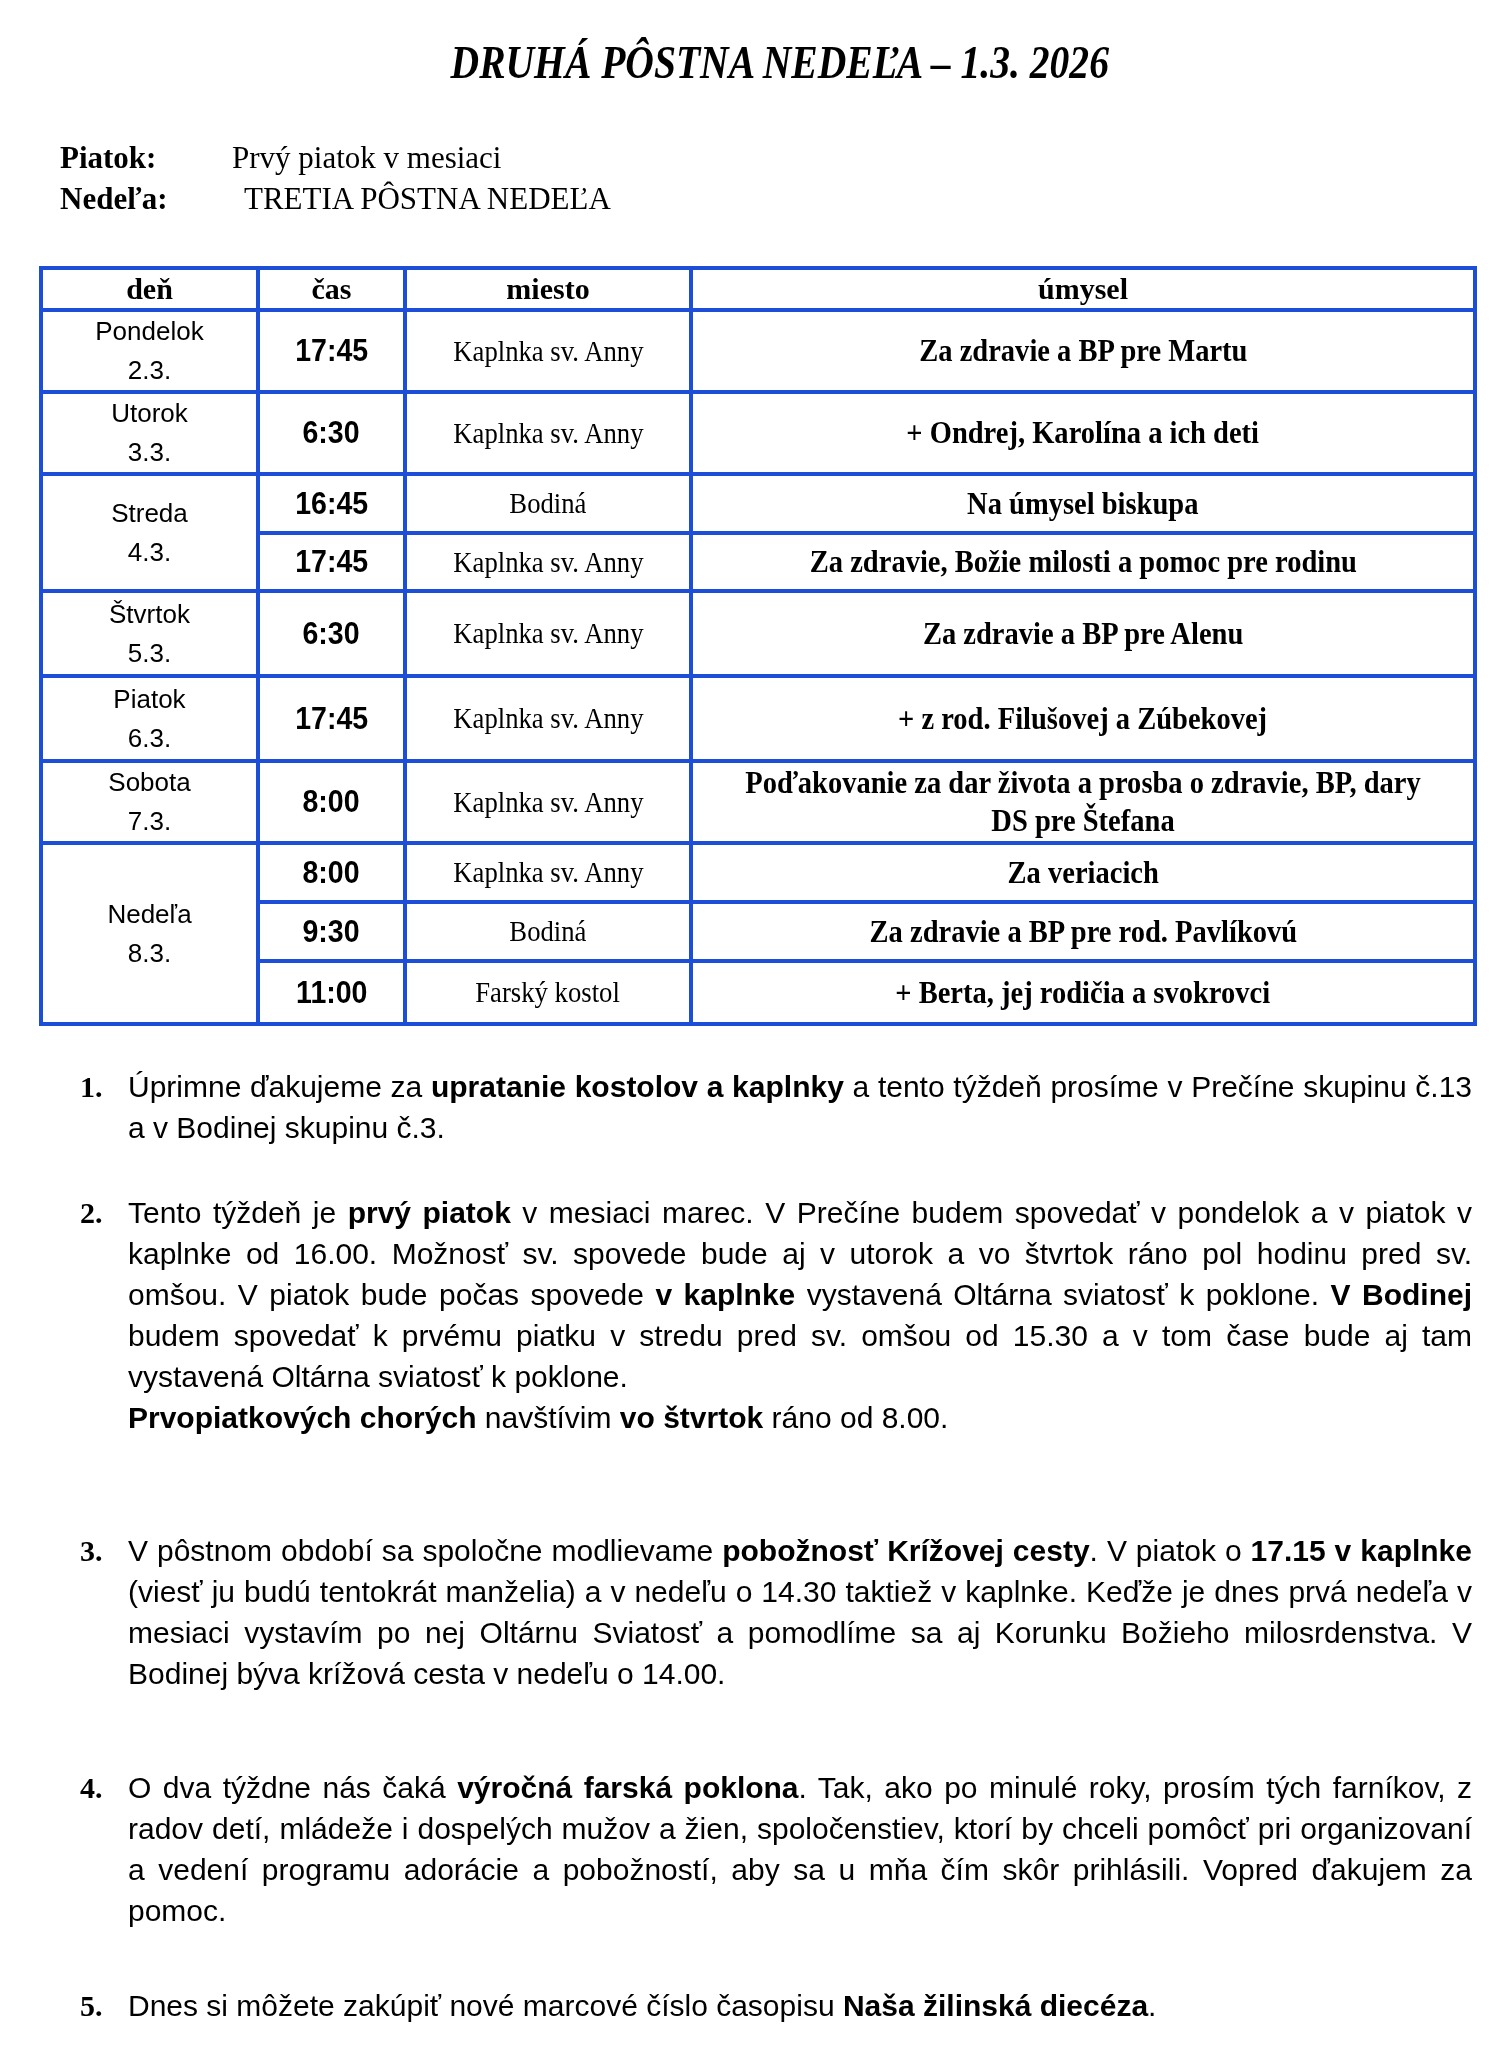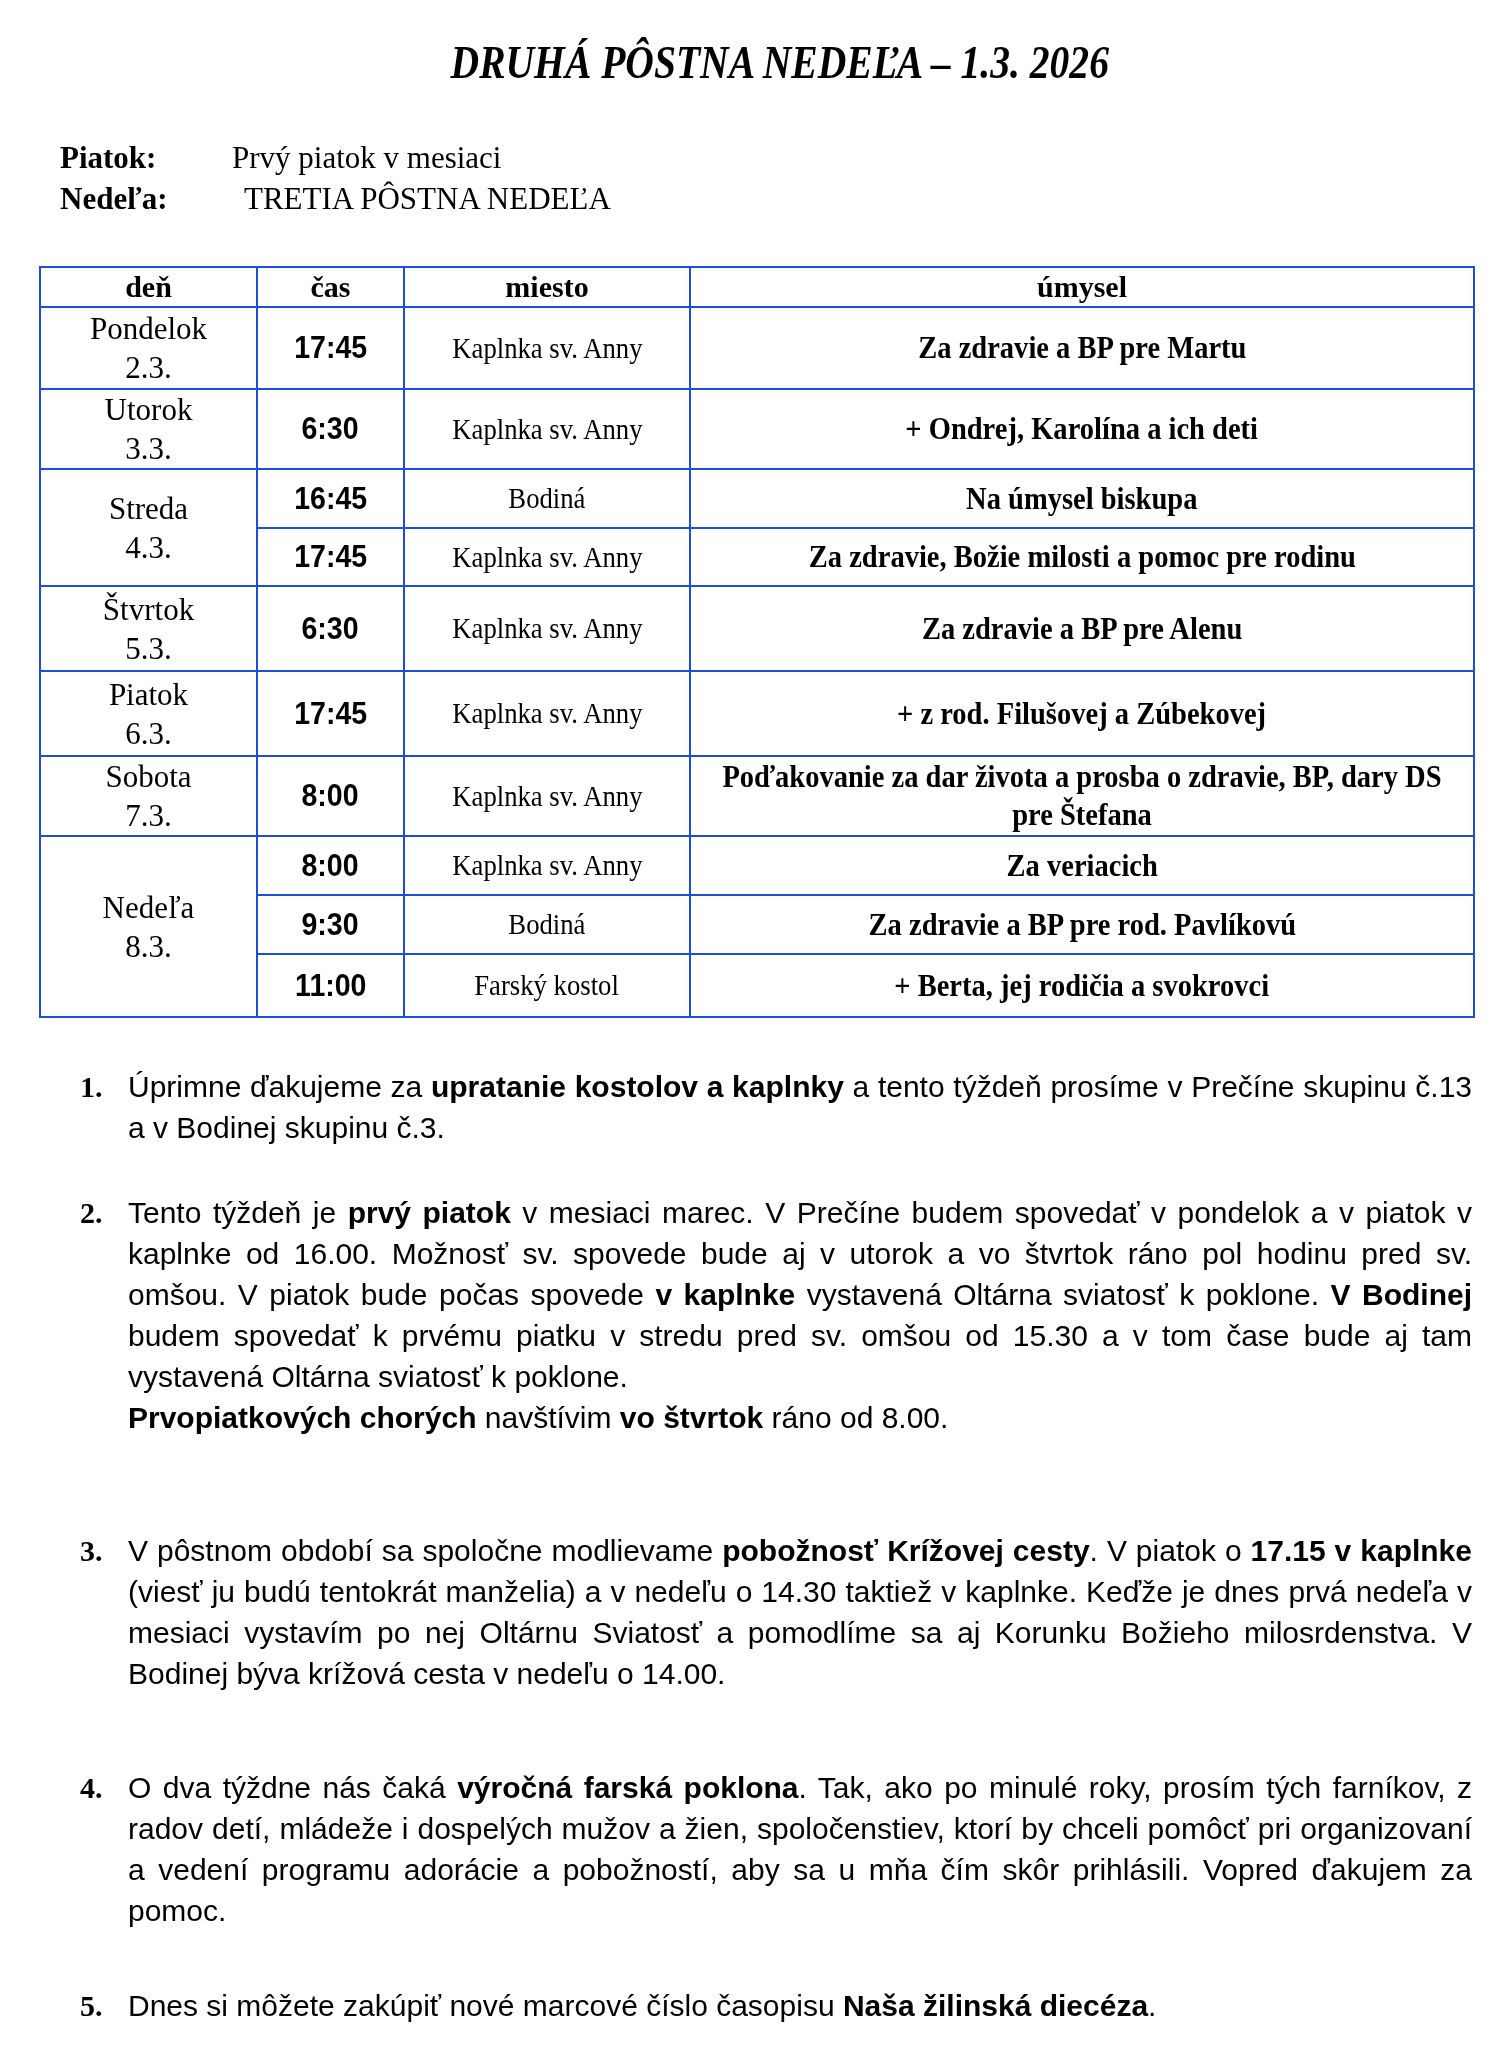--- a/index.html
+++ b/index.html
@@ -18,25 +18,25 @@
   #info-piatok { top: 140px; }
   #info-piatok .val { left: 172px; }
   #info-nedela { top: 181px; }
   #info-nedela .val { left: 184px; }
 
   table#schedule {
     position: absolute; left: 39px; top: 266px; width: 1434px;
     border-collapse: collapse; table-layout: fixed;
   }
   #schedule td, #schedule th {
-    border: 2px solid #1d4ed8; text-align: center; vertical-align: middle; padding: 0;
+    border: 4px solid #1d4ed8; text-align: center; vertical-align: middle; padding: 0;
     overflow: hidden; white-space: nowrap;
   }
   #schedule th { font-family: "Liberation Serif", serif; font-weight: bold; font-size: 30px; height: 38px; }
-  #schedule .c-day { font-family: Liberation Serif, serif; font-size: 31px; line-height: 39px; }
+  #schedule .c-day { font-family: Liberation Sans, sans-serif; font-size: 26px; line-height: 39px; }
   #schedule .c-time { font-family: "Liberation Sans", sans-serif; font-weight: bold; font-size: 31px; }
   #schedule .c-place { font-family: "Liberation Serif", serif; font-size: 29px; }
   #schedule .c-int { font-family: "Liberation Serif", serif; font-weight: bold; font-size: 31px; line-height: 38px; white-space: normal; }
   .condensed { display: inline-block; transform: scaleX(0.92); }
 
   .note {
     position: absolute; left: 80px; width: 1392px;
     font-size: 30px; line-height: 41px;
   }
   .note .num {

